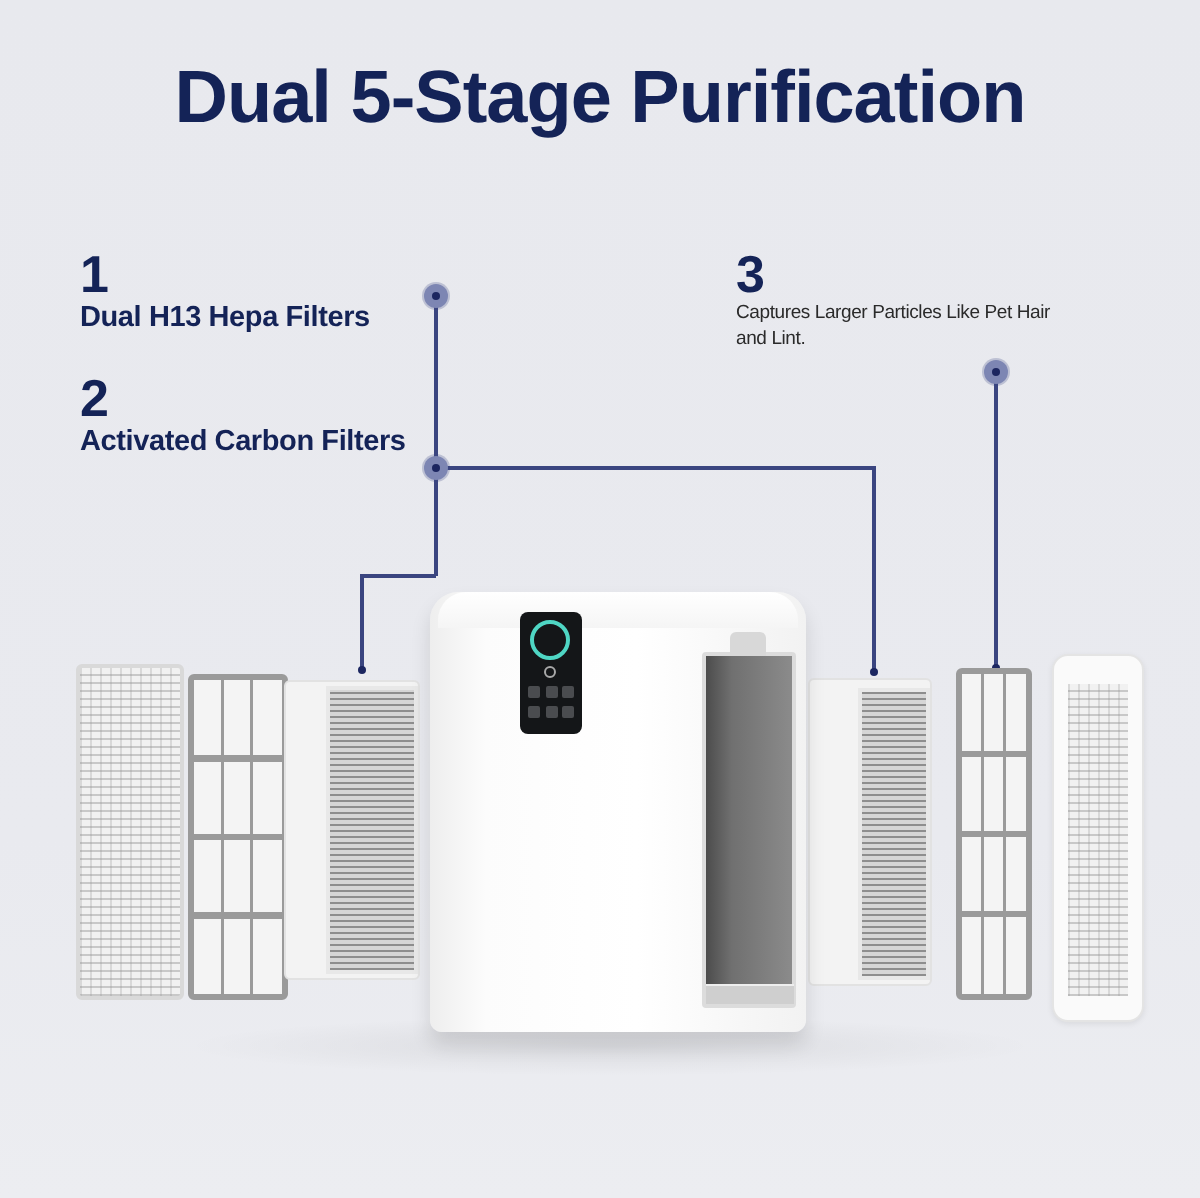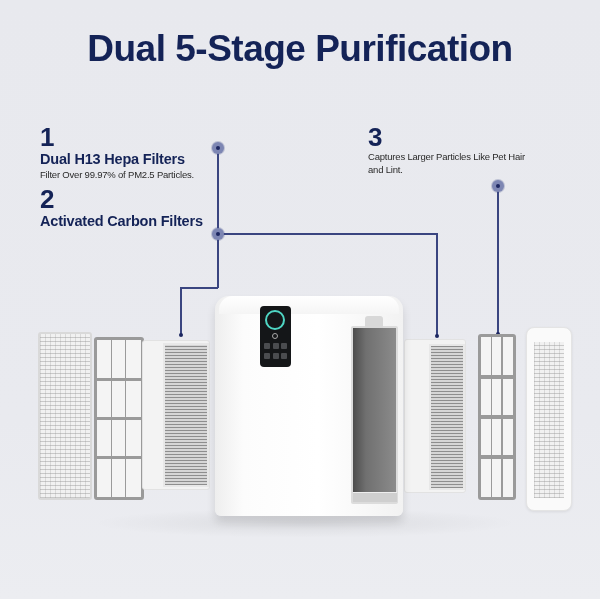--- a/index.html
+++ b/index.html
@@ -10,21 +10,21 @@
     position: relative;
     color: #142357;
   }
   .title {
     position: absolute; top: 28px; left: 0; width: 600px;
     text-align: center; font-size: 37px; font-weight: bold;
     color: var(--brand); letter-spacing: -0.5px;
   }
   .feature { position: absolute; }
   .num { font-size: 26px; font-weight: bold; color: var(--brand); line-height: 26px; }
-  .ftitle { font-size: 14.5px; font-weight: bold; color: var(--brand); line-height: 18px; letter-spacing: -0.2px; }
+  .ftitle { font-size: 14.5px; font-weight: bold; color: var(--brand); line-height: 18px; letter-spacing: -0.2px; text-align: center; }
   .fdesc { font-size: 9.5px; color: #2a2a2a; line-height: 13px; letter-spacing: -0.2px; }
 
   
   .line { position: absolute; background: #3a4580; }
   .dot {
     position: absolute; width: 12px; height: 12px; border-radius: 50%;
     background: #7d86b3; box-shadow: 0 0 0 1px rgba(60,70,130,0.25);
   }
   .dot::after {
     content: ""; position: absolute; left: 4px; top: 4px; width: 4px; height: 4px;
@@ -104,21 +104,20 @@
 </head>
 <body>
 
 <style>:root { --brand: #142357; }</style>
 
 <div class="title">Dual 5-Stage Purification</div>
 
 <div class="feature" style="left:40px; top:124px;">
   <div class="num">1</div>
   <div class="ftitle">Dual H13 Hepa Filters</div>
-  <div class="fdesc">Filter Over 99.97% of PM2.5 Particles.</div>
 </div>
 
 <div class="feature" style="left:40px; top:186px;">
   <div class="num">2</div>
   <div class="ftitle">Activated Carbon Filters</div>
 </div>
 
 <div class="feature" style="left:368px; top:124px;">
   <div class="num">3</div>
   <div class="fdesc">Captures Larger Particles Like Pet Hair</div>

